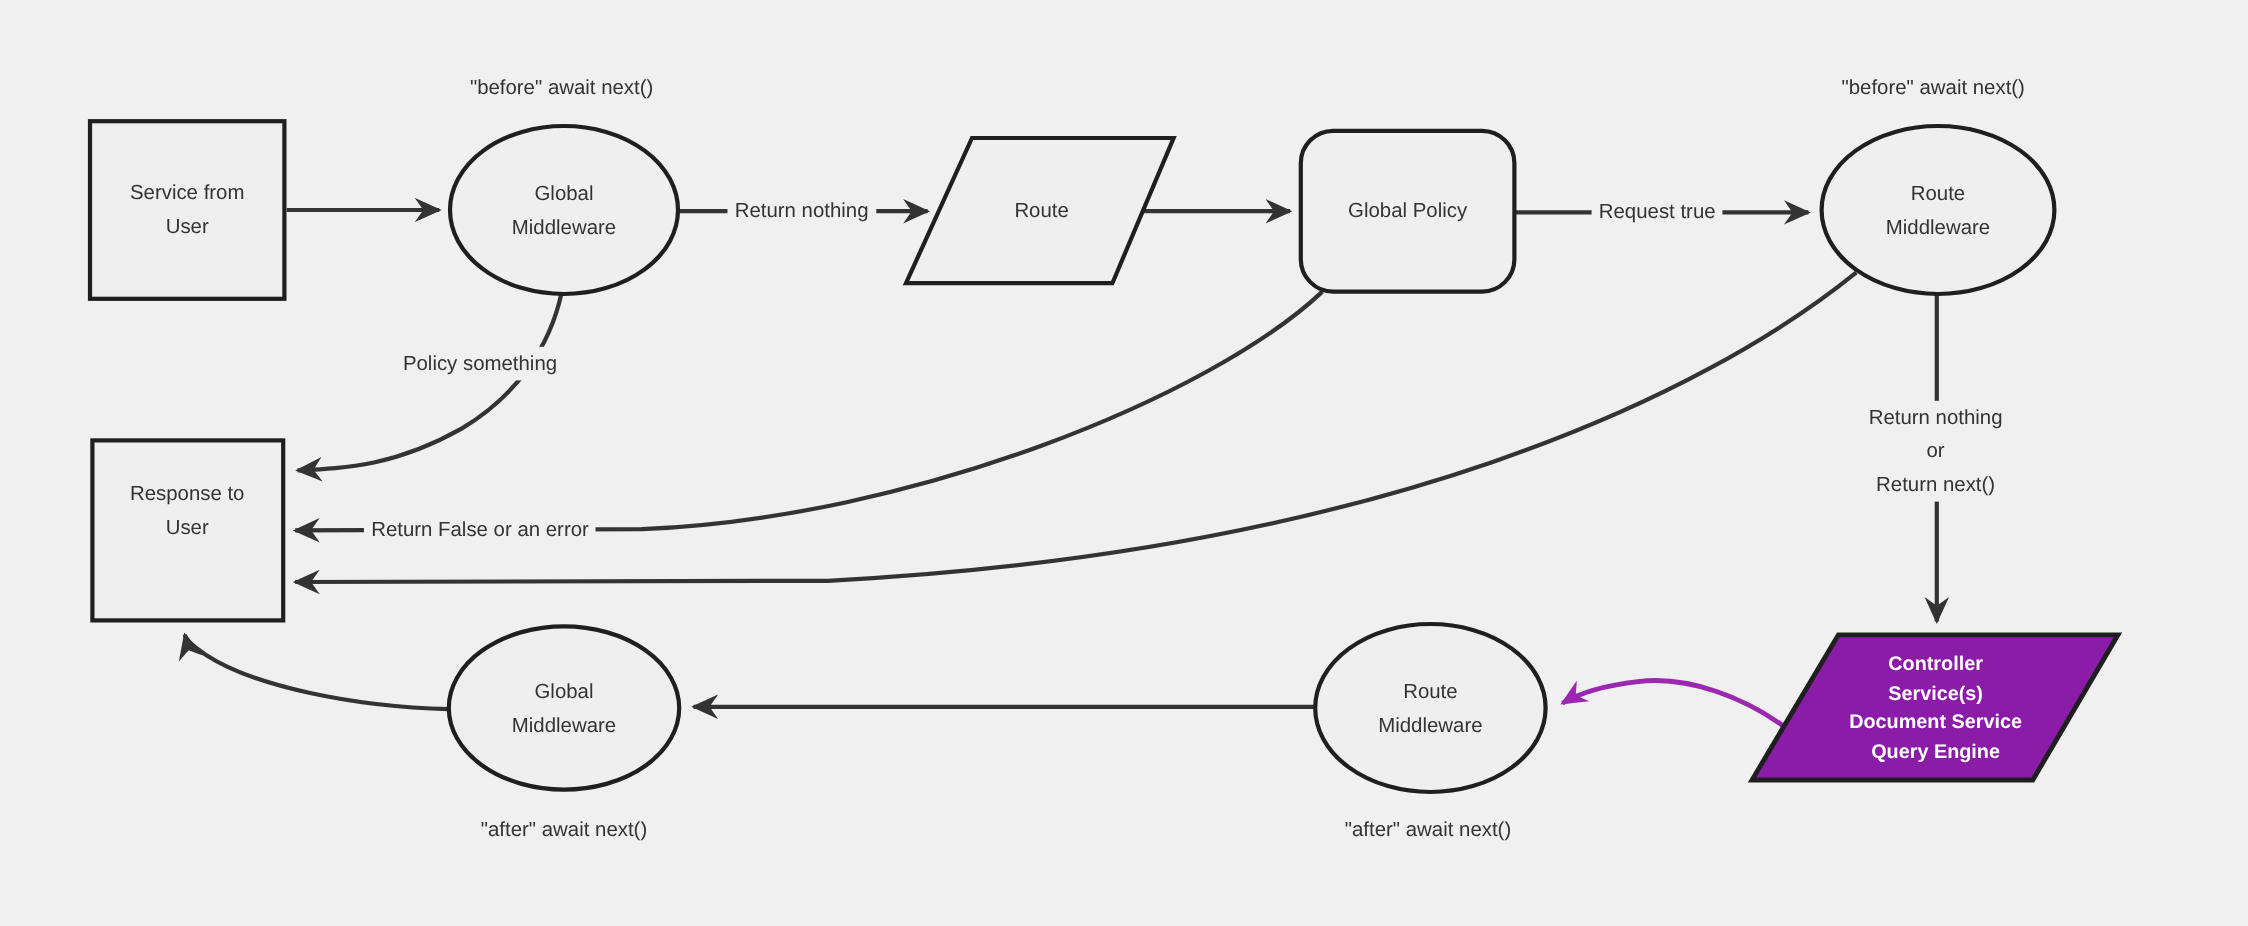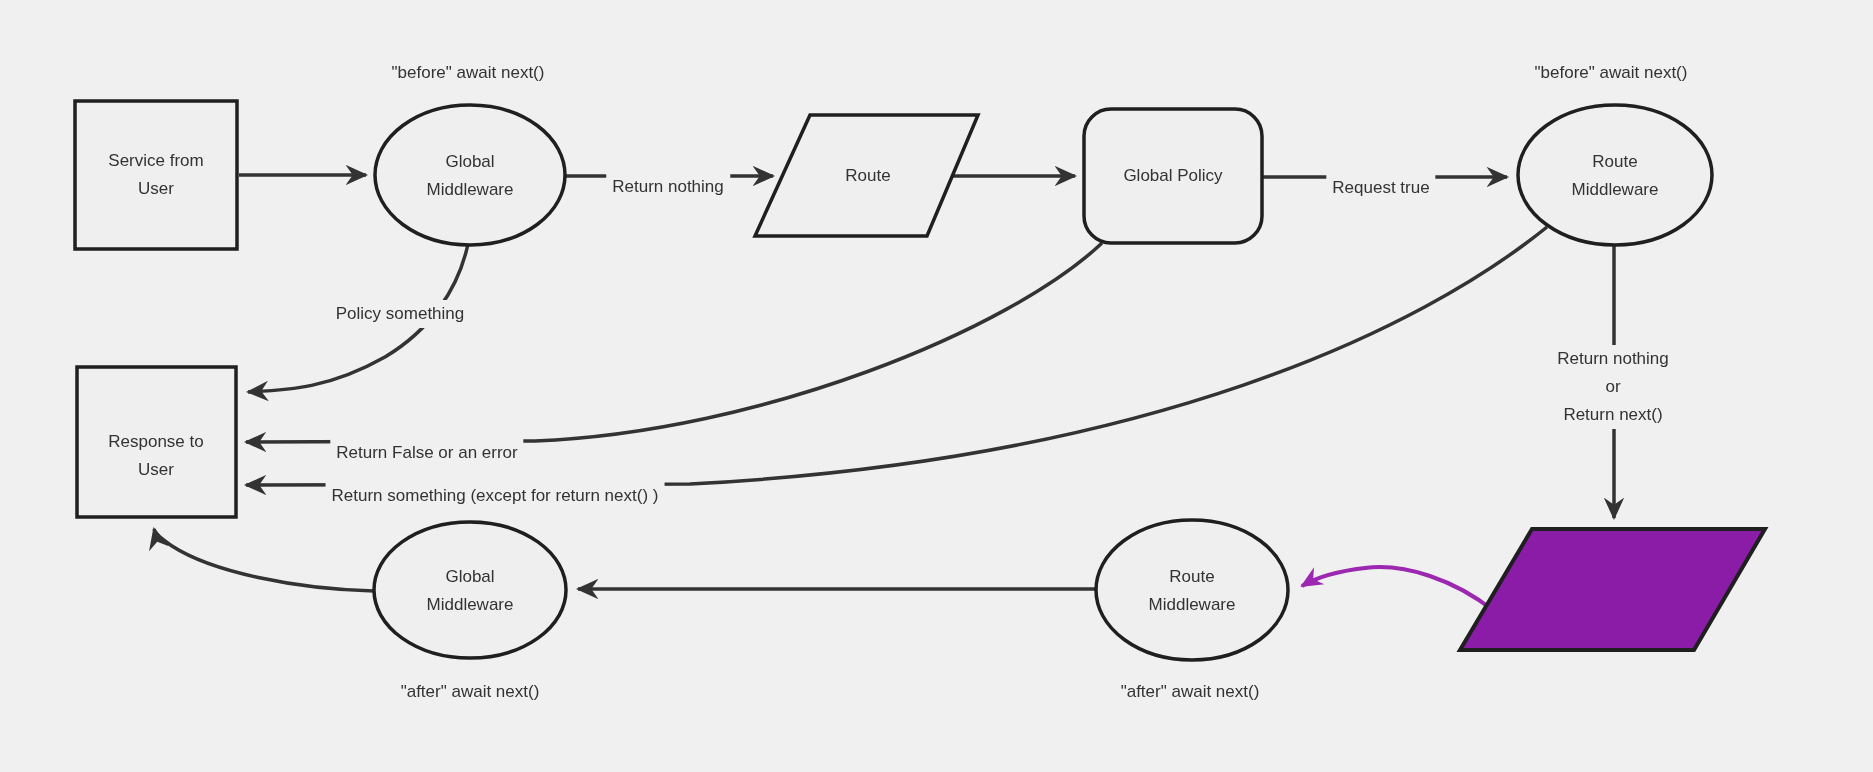--- a/index.html
+++ b/index.html
@@ -25,21 +25,21 @@
   .controller-shape{fill:var(--purple-fill);stroke:var(--node-stroke);stroke-width:4;}
   .edge{fill:none;stroke:var(--edge-color);stroke-width:3.5;}
   .edge-purple{fill:none;stroke:var(--purple-edge);stroke-width:4;}
   .arrowhead{fill:var(--edge-color);}
   .arrowhead-purple{fill:var(--purple-edge);}
   .lbl{
     position:absolute;transform:translate(-50%,-50%);
     font-size:17px;line-height:28px;color:var(--text-color);
     white-space:nowrap;text-align:center;pointer-events:none;
   }
-  .lbl.bg{background:var(--background);padding:0 6px;margin-top:11px;}
+  .lbl.bg{background:var(--background);padding:0 6px;}
   .controller-label{
     color:var(--controller-text);font-weight:bold;
     font-size:16.5px;line-height:24.5px;
   }
 </style>
 </head>
 <body>
 
 <div id="canvas">
 
@@ -87,40 +87,45 @@
   <div class="lbl" style="left:868px;top:176px">
     <div>Route</div>
   </div>
   <div class="lbl" style="left:1173px;top:176px">
     <div>Global Policy</div>
   </div>
   <div class="lbl" style="left:1615px;top:176px">
     <div>Route</div>
     <div>Middleware</div>
   </div>
-  <div class="lbl" style="left:156px;top:456px">
+  <div class="lbl" style="left:156px;top:426px">
     <div>Response to</div>
     <div>User</div>
   </div>
   <div class="lbl" style="left:470px;top:591px">
     <div>Global</div>
     <div>Middleware</div>
   </div>
   <div class="lbl" style="left:1192px;top:591px">
     <div>Route</div>
     <div>Middleware</div>
   </div>
+  <div class="lbl controller-label" style="left:1613px;top:590px">
+    <div>Controller</div>
+    <div>Service(s)</div>
+    <div>Document Service</div>
+    <div>Query Engine</div>
+  </div>
 
   <div class="lbl" style="left:468px;top:73px">"before" await next()</div>
   <div class="lbl" style="left:1611px;top:73px">"before" await next()</div>
   <div class="lbl bg" style="left:668px;top:176px">Return nothing</div>
   <div class="lbl bg" style="left:1381px;top:177px">Request true</div>
   <div class="lbl bg" style="left:400px;top:303px">Policy something</div>
-  <div class="lbl bg" style="left:427px;top:442px">Return False or an error</div>
-  <div class="lbl bg" style="left:495px;top:485px">Return something (except for return next() )</div>
+  <div class="lbl bg" style="left:400px;top:442px">Return False or an error</div>
   <div class="lbl bg" style="left:1613px;top:376px">
     <div>Return nothing</div>
     <div>or</div>
     <div>Return next()</div>
   </div>
   <div class="lbl" style="left:470px;top:692px">"after" await next()</div>
   <div class="lbl" style="left:1190px;top:692px">"after" await next()</div>
 
 </div>
 

